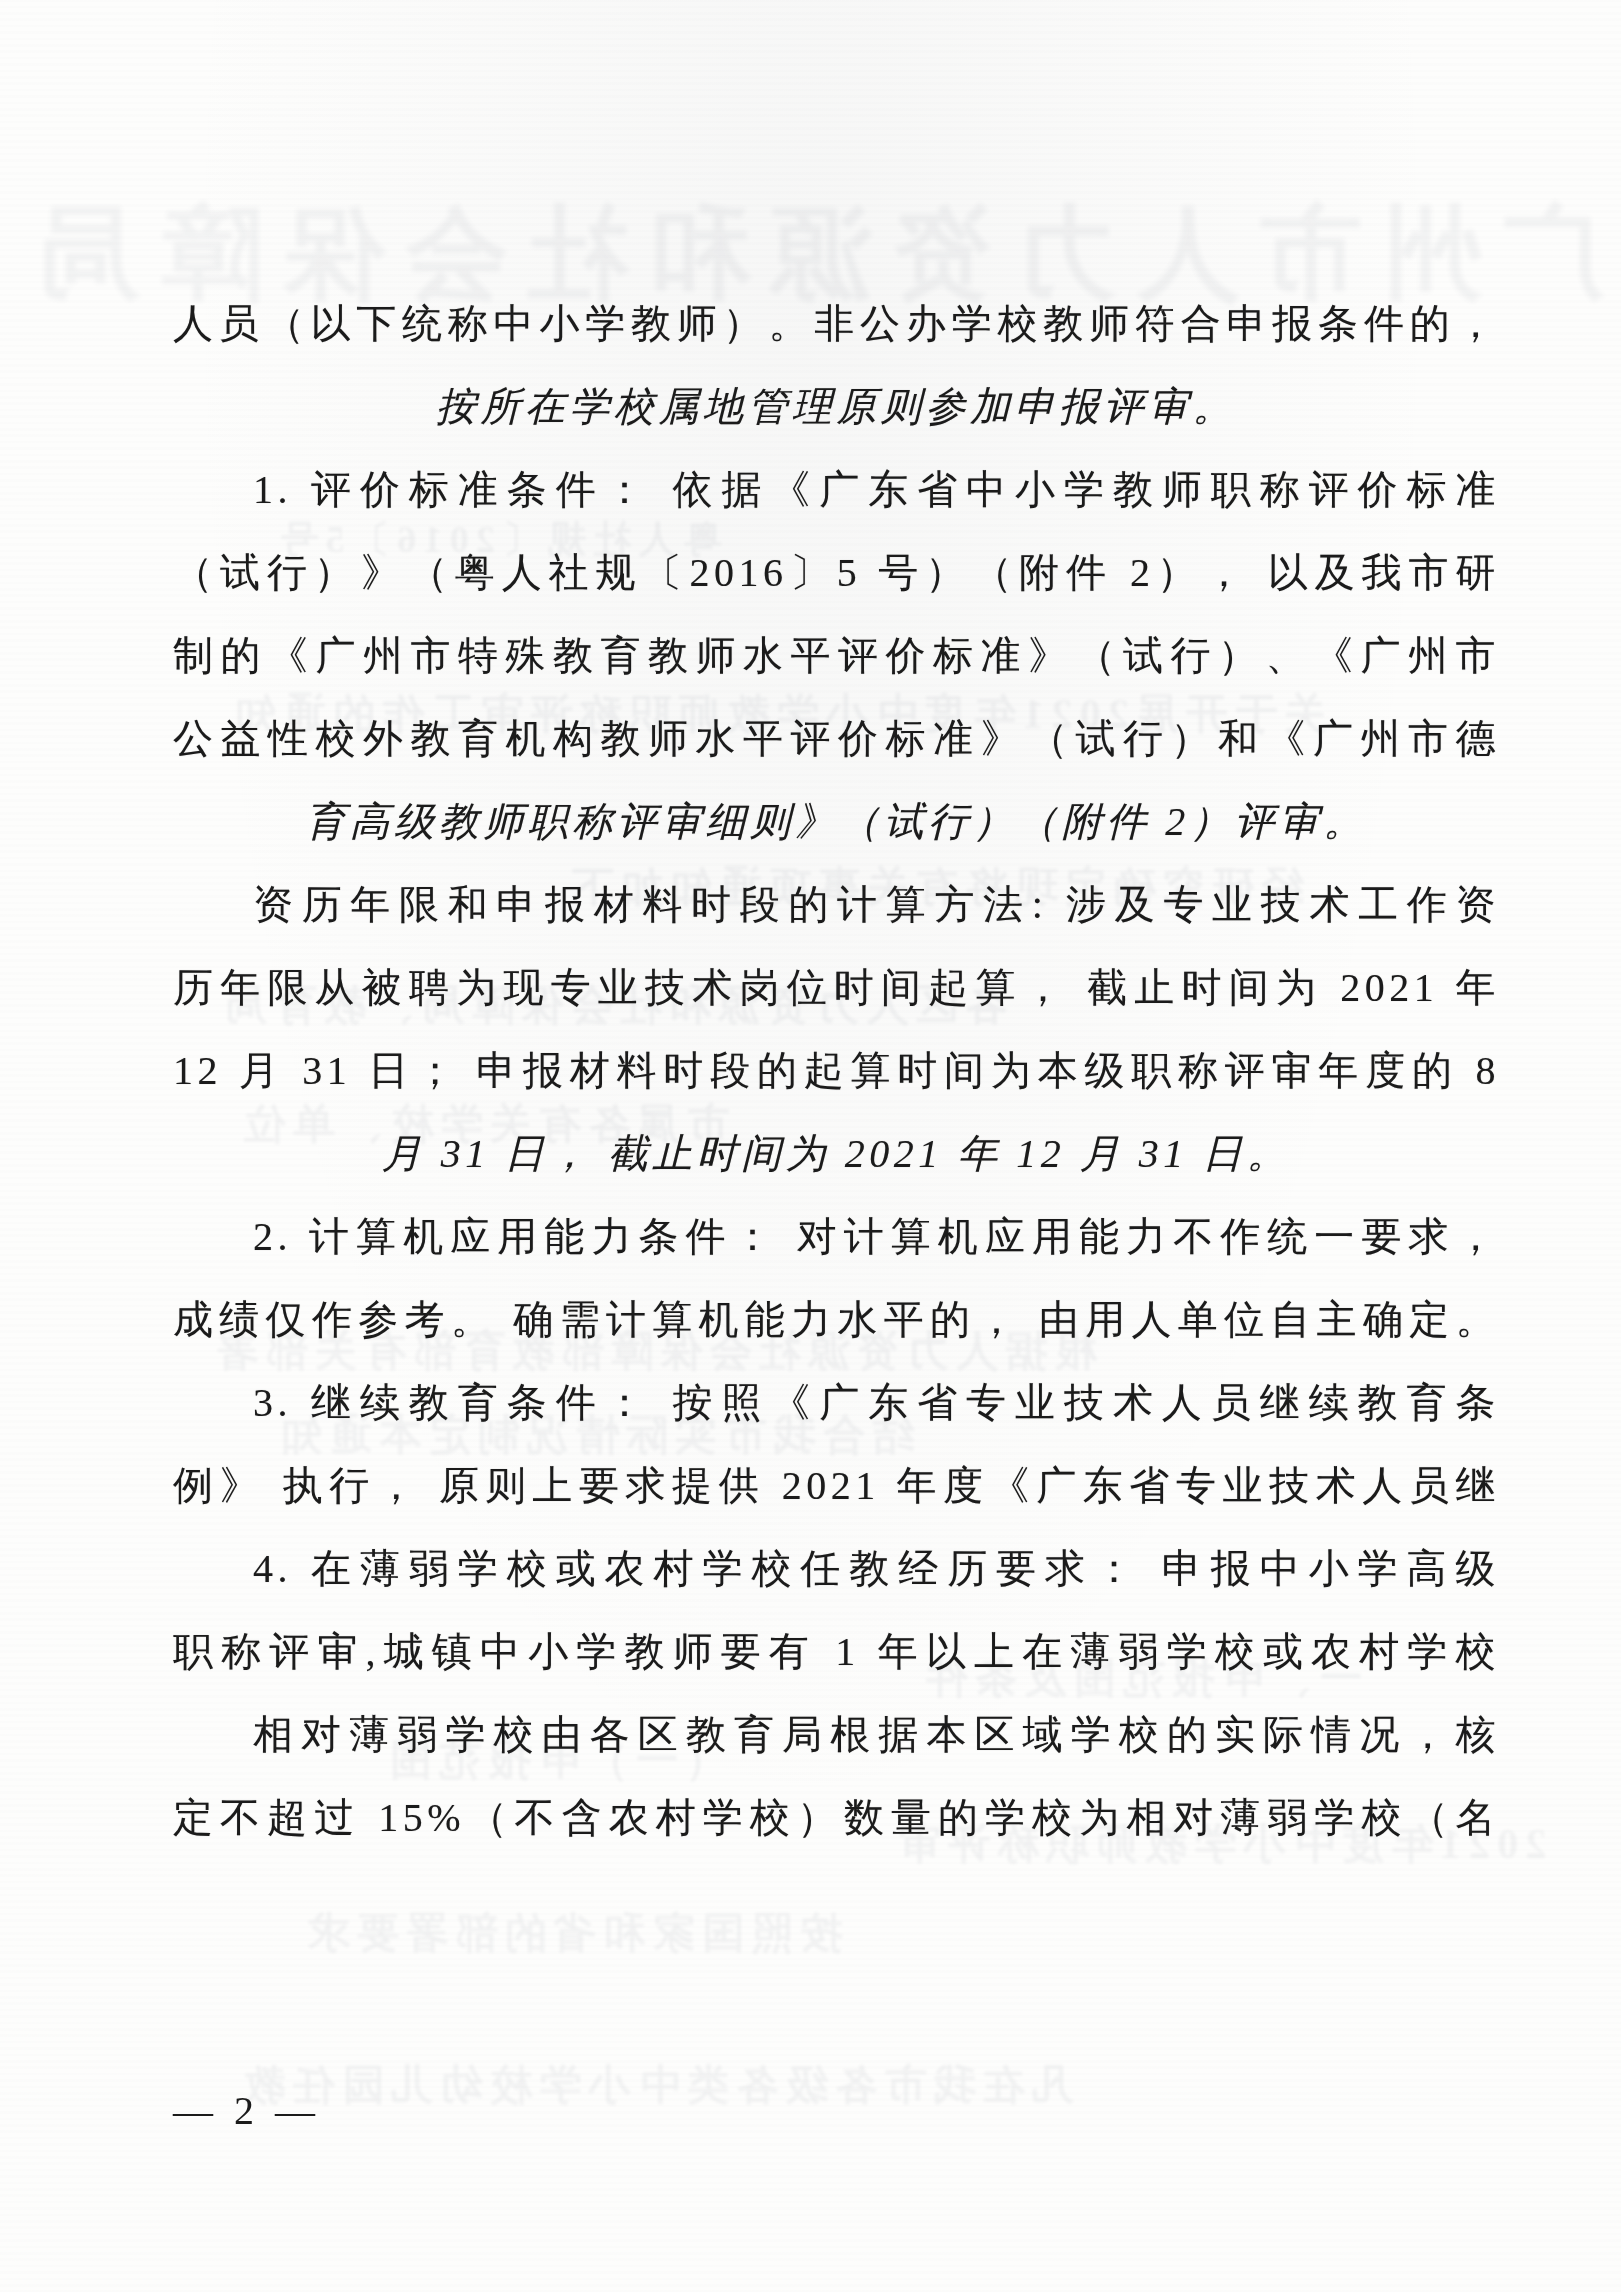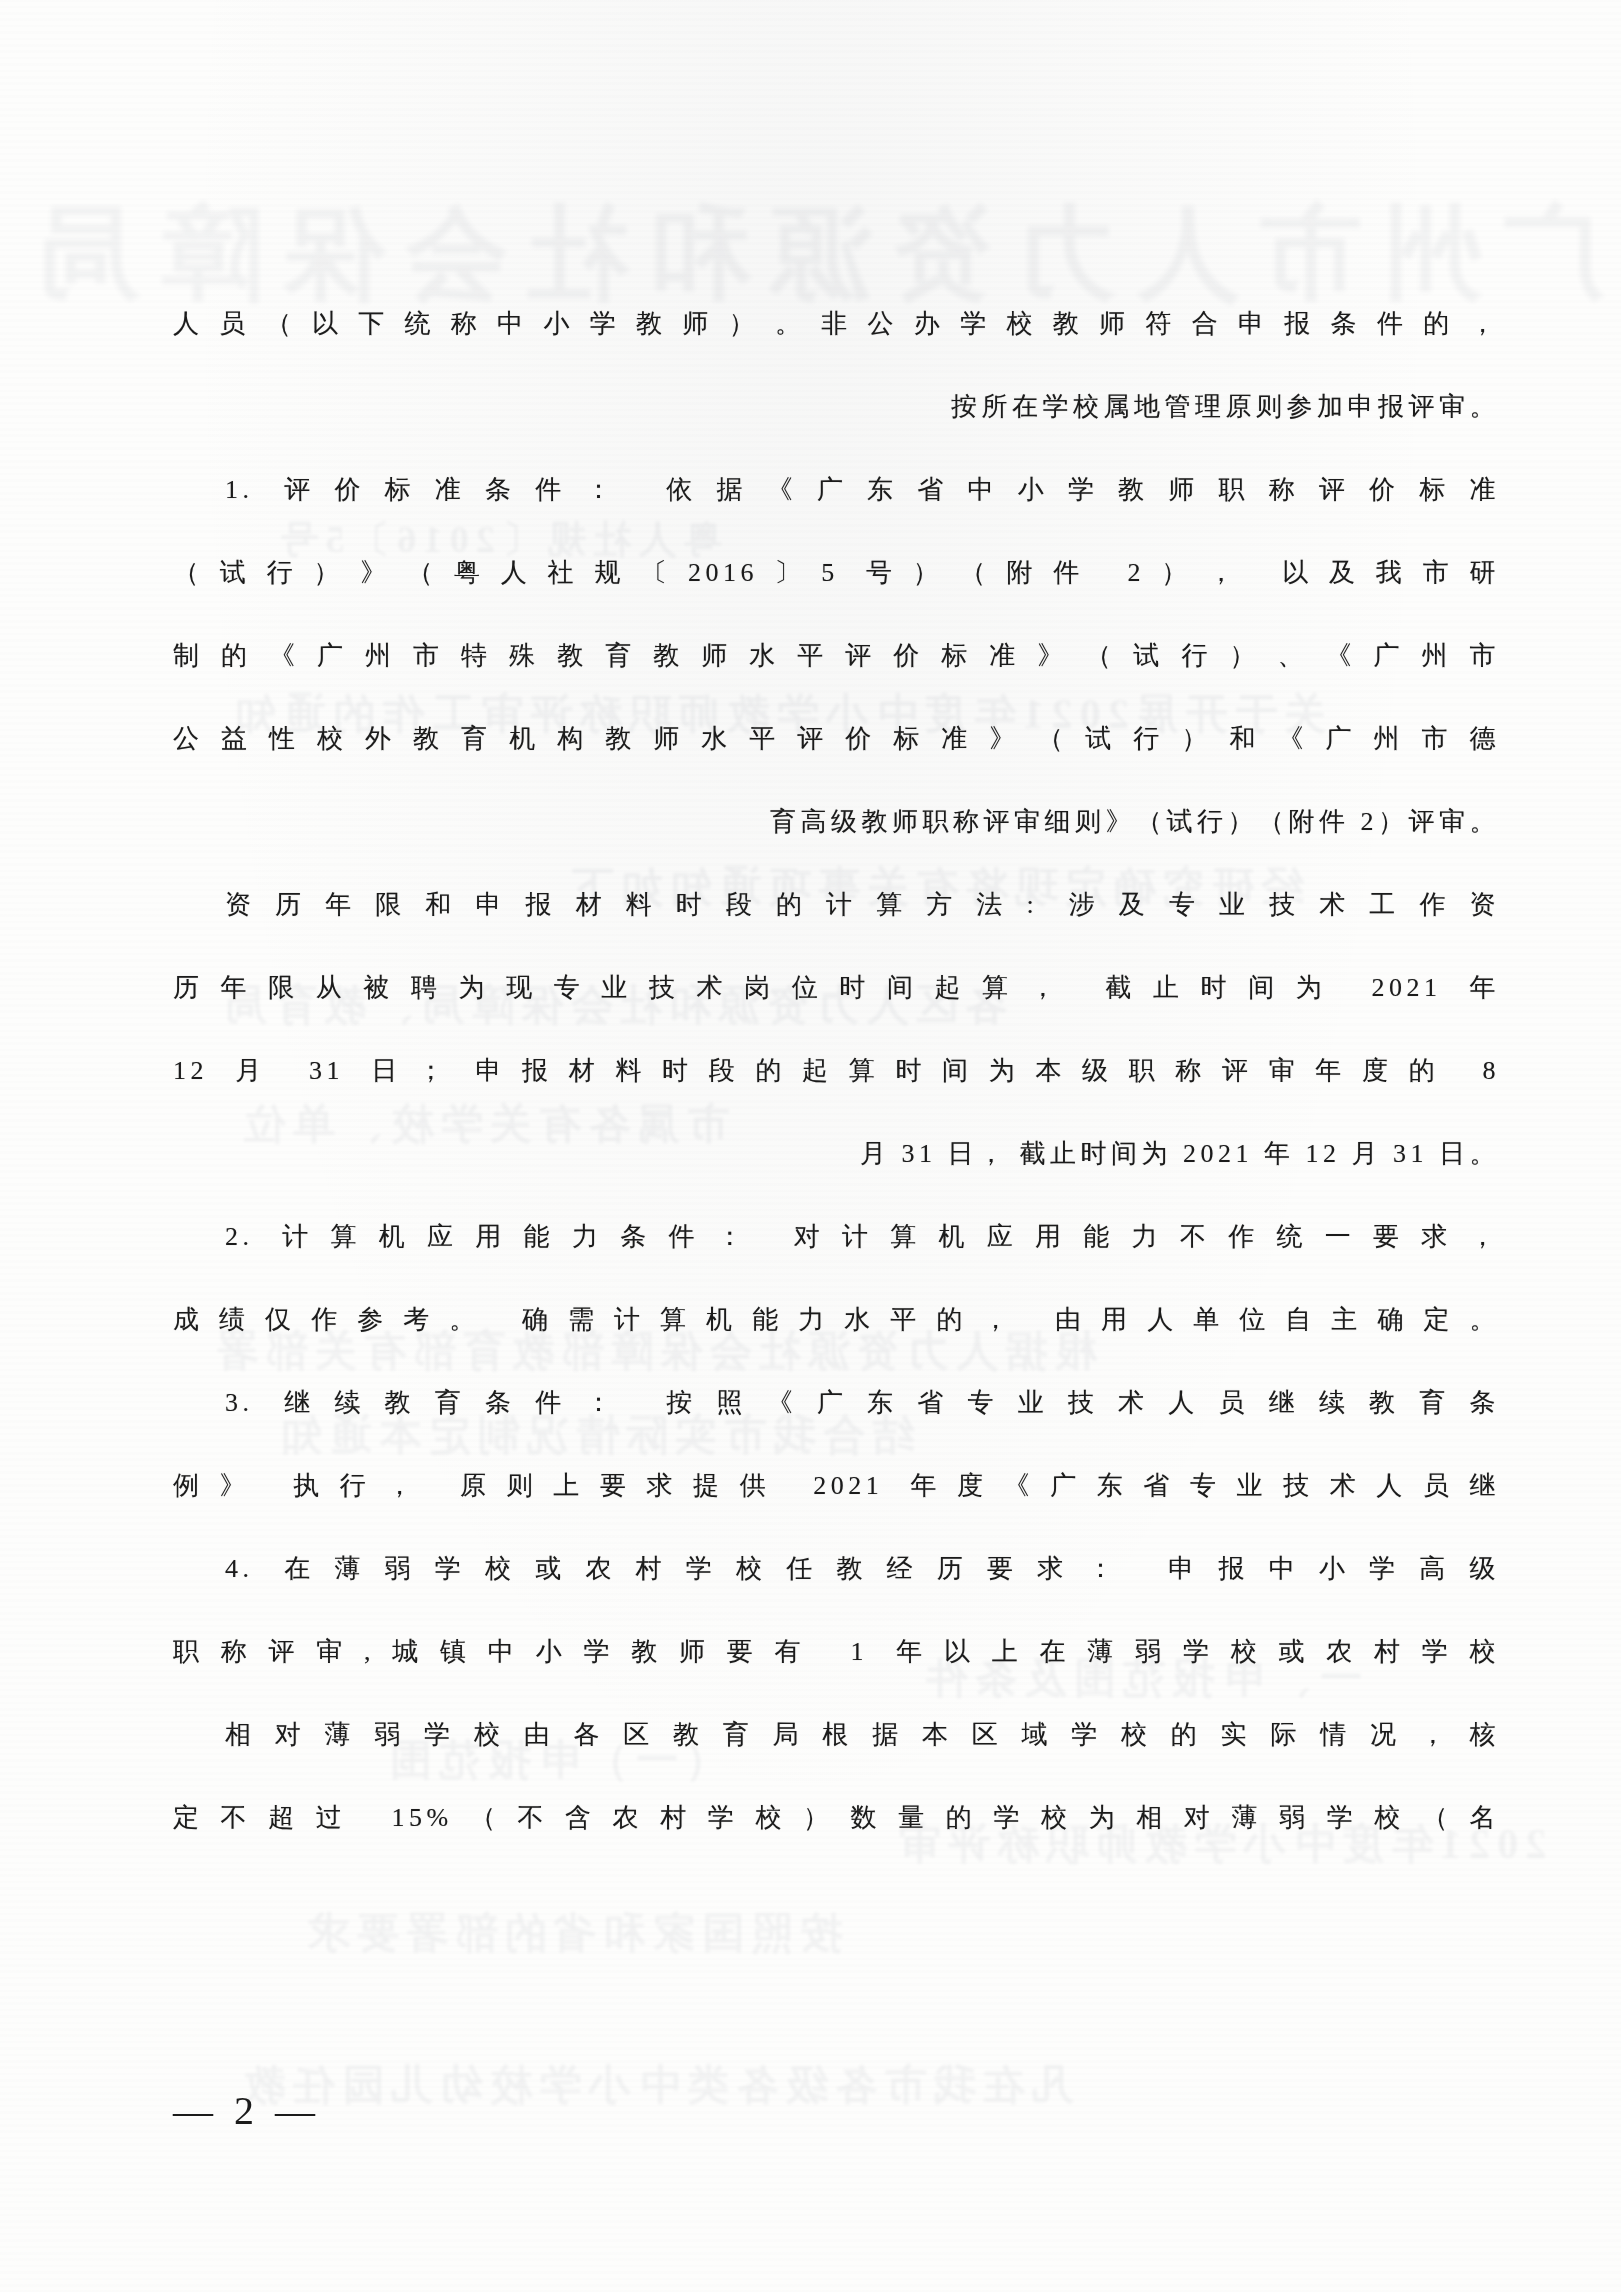--- a/index.html
+++ b/index.html
@@ -41,31 +41,31 @@
   
   .text-block{
     position:absolute;
     left:173px;
     top:282px;
     width:1327px;
   }
   .ln{
     height:83px;
     line-height:83px;
-    font-size:26px;
+    font-size:40px;
     letter-spacing:4.5px;
     white-space:nowrap;
     text-shadow:0 0 0.9px rgba(20,20,20,0.35);
   }
   .j{ 
     white-space:normal;
     text-align:justify;
     text-align-last:justify;
   }
-  .l{ text-align:right; }
+  .l{ text-align:center;font-style:italic; }
   .ind{ text-indent:2em; }
   .heading{
     font-weight:bold;
     letter-spacing:12.7px;
     font-family:"Liberation Sans","DejaVu Sans",sans-serif;
     text-shadow:0 0 0.9px rgba(10,10,10,0.6);
   }
   .page-number{
     position:absolute;
     left:173px;

